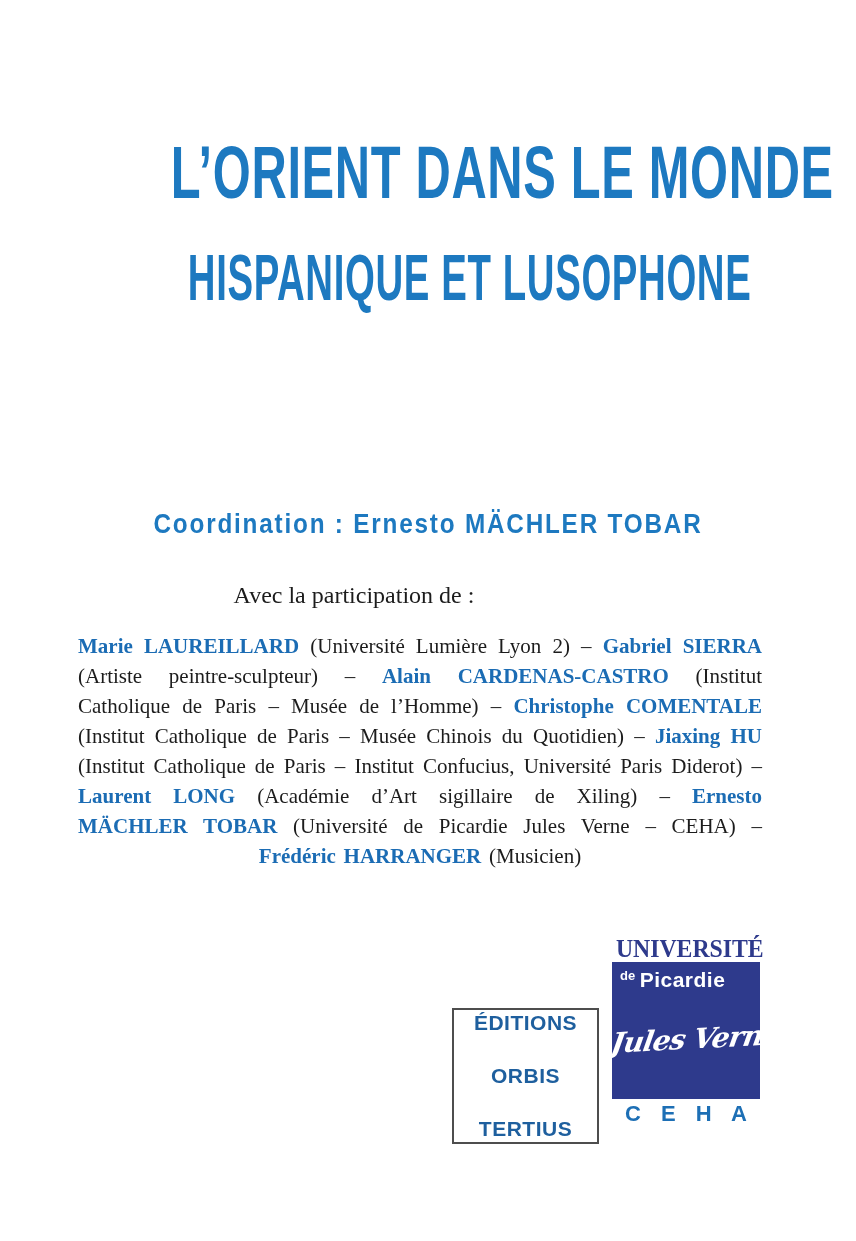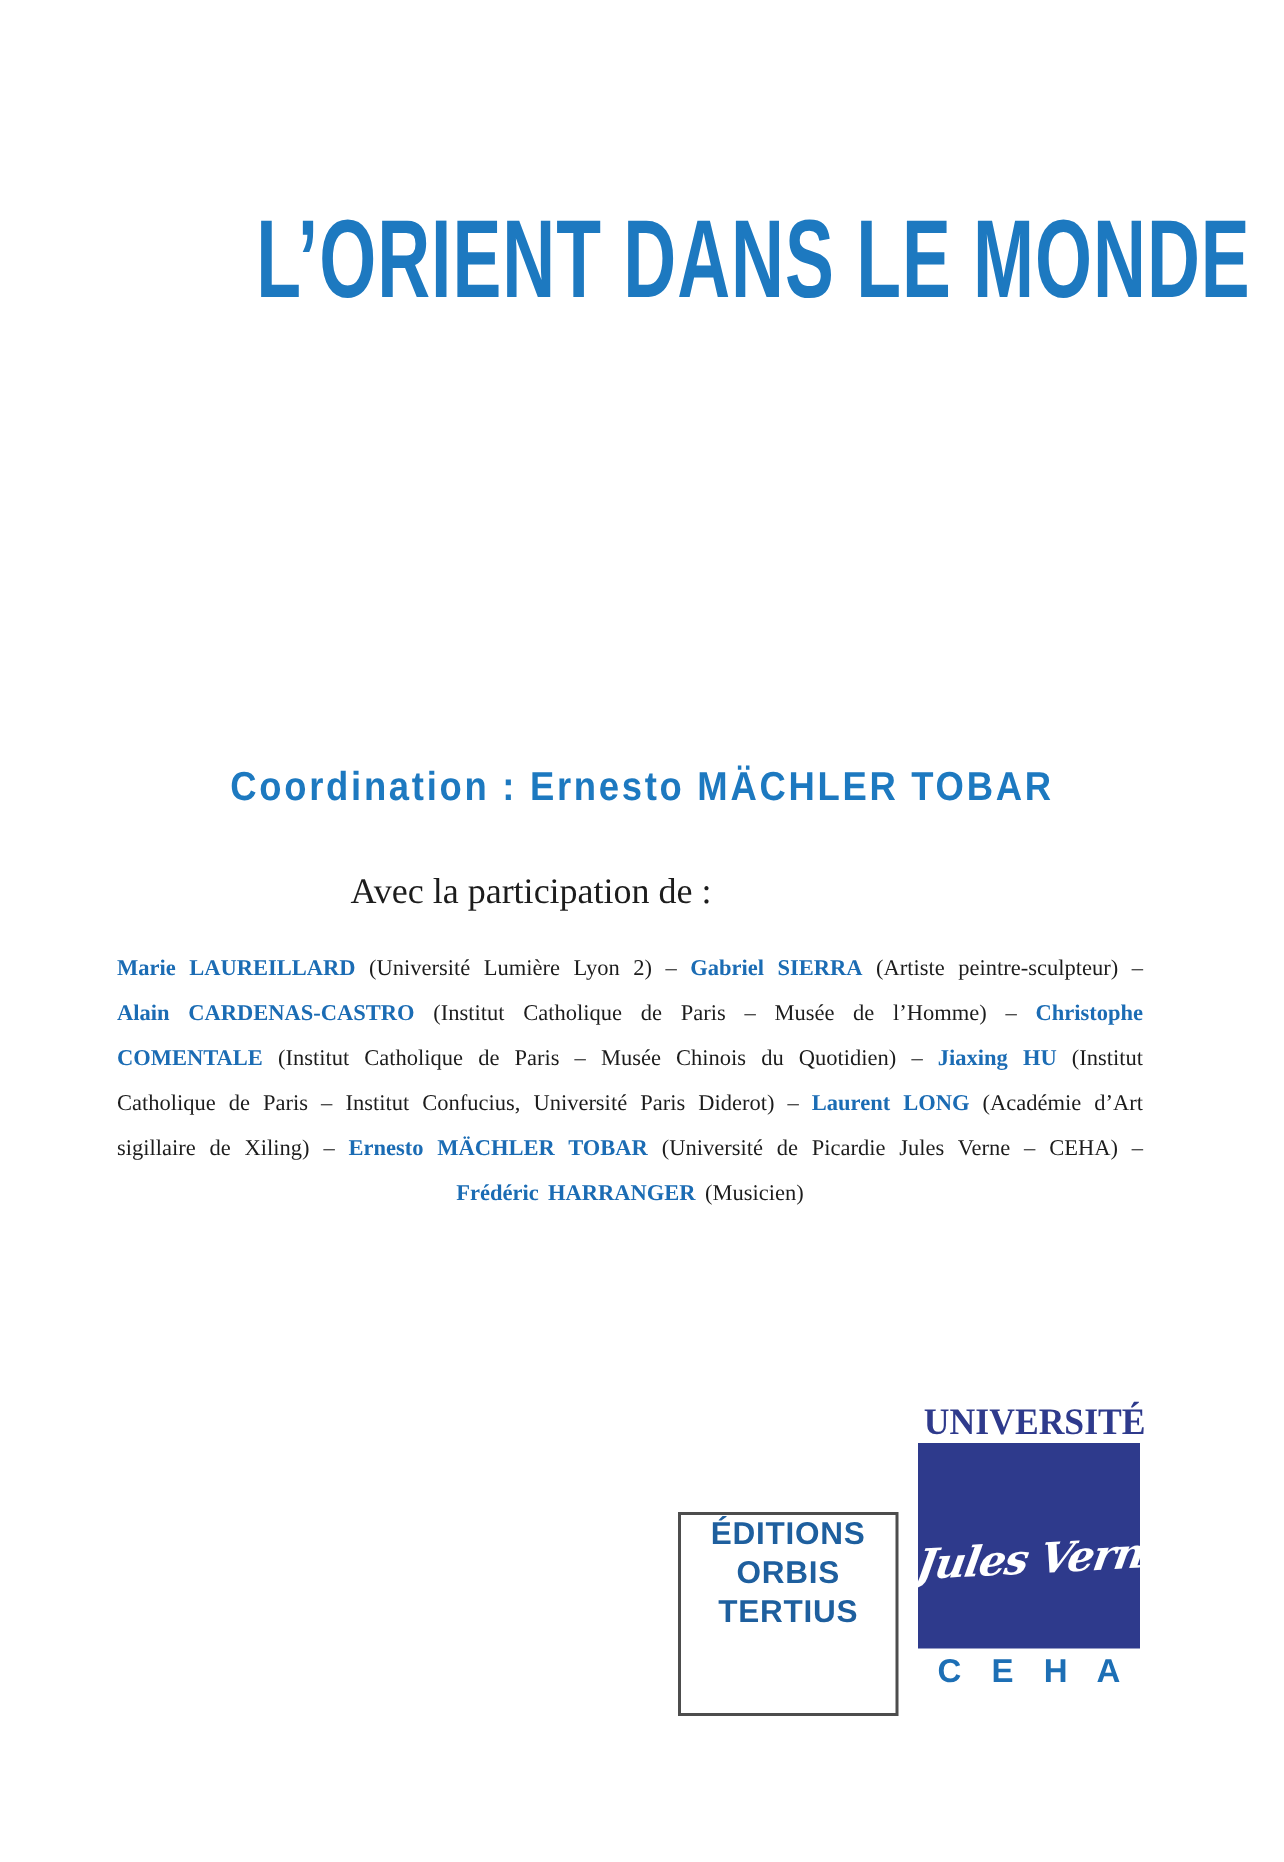--- a/index.html
+++ b/index.html
@@ -54,39 +54,39 @@
   
   .participation-heading{
     position:absolute;left:0;top:580px;width:708px;
     text-align:center;
     font-size:24px;line-height:30px;
     color:var(--text-black);
   }
   .participants{
     position:absolute;left:78px;top:631px;width:684px;
     margin:0;
-    font-size:15px;line-height:30px;
+    font-size:21px;line-height:30px;
     word-spacing:2.5px;
     text-align:justify;
     text-align-last:center;
     color:var(--text-black);
   }
   .participants .name{
     font-weight:bold;
     color:var(--name-blue);
   }
   
   .publisher-box{
     position:absolute;left:452px;top:1008px;
     width:147px;height:136px;
     box-sizing:border-box;
     border:2px solid var(--border-gray);
     background:#ffffff;
     display:flex;flex-direction:column;
-    align-items:center;justify-content:flex-start;
+    align-items:center;justify-content:space-between;
     font-family:"Liberation Sans",sans-serif;
     font-weight:bold;
     font-size:21px;line-height:26px;
     letter-spacing:0.5px;
     color:var(--publisher-blue);
   }
   
   .univ{position:absolute;left:612px;top:936px;width:148px;}
   .univ-name{
     width:148px;text-align:center;white-space:nowrap;
@@ -146,38 +146,45 @@
 </style>
 </head>
 <body>
 
 <div class="page">
 
   <div class="title-wrap title-line1">
     <span class="condensed">L’ORIENT DANS LE MONDE</span>
   </div>
 
+  <div class="title-wrap title-line2">
+    <span class="condensed">HISPANIQUE ET LUSOPHONE</span>
+  </div>
 
   <div class="coordination">
     <span class="condensed">Coordination : Ernesto MÄCHLER TOBAR</span>
   </div>
 
   <div class="participation-heading">Avec la participation de :</div>
 
   <p class="participants"><span class="name">Marie LAUREILLARD</span><span class="plain"> (Université Lumière Lyon 2) – </span><span class="name">Gabriel SIERRA</span><span class="plain"> (Artiste peintre-sculpteur) – </span><span class="name">Alain CARDENAS-CASTRO</span><span class="plain"> (Institut Catholique de Paris – Musée de l’Homme) – </span><span class="name">Christophe COMENTALE</span><span class="plain"> (Institut Catholique de Paris – Musée Chinois du Quotidien) – </span><span class="name">Jiaxing HU</span><span class="plain"> (Institut Catholique de Paris – Institut Confucius, Université Paris Diderot) – </span><span class="name">Laurent LONG</span><span class="plain"> (Académie d’Art sigillaire de Xiling) – </span><span class="name">Ernesto MÄCHLER TOBAR</span><span class="plain"> (Université de Picardie Jules Verne – CEHA) – </span><span class="name">Frédéric HARRANGER</span><span class="plain"> (Musicien)</span></p>
 
   <div class="publisher-box">
     <div>ÉDITIONS</div>
     <div>ORBIS</div>
     <div>TERTIUS</div>
   </div>
 
   <div class="univ">
     <div class="univ-name">
       <span class="condensed">UNIVERSITÉ</span>
     </div>
     <div class="univ-box">
+      <div class="depicardie">
+        <span class="de">de</span>
+        <span class="picardie">Picardie</span>
+      </div>
       <div class="signature">Jules Verne</div>
     </div>
     <div class="ceha">C E H A</div>
   </div>
 
 </div>
 
 </body></html>

